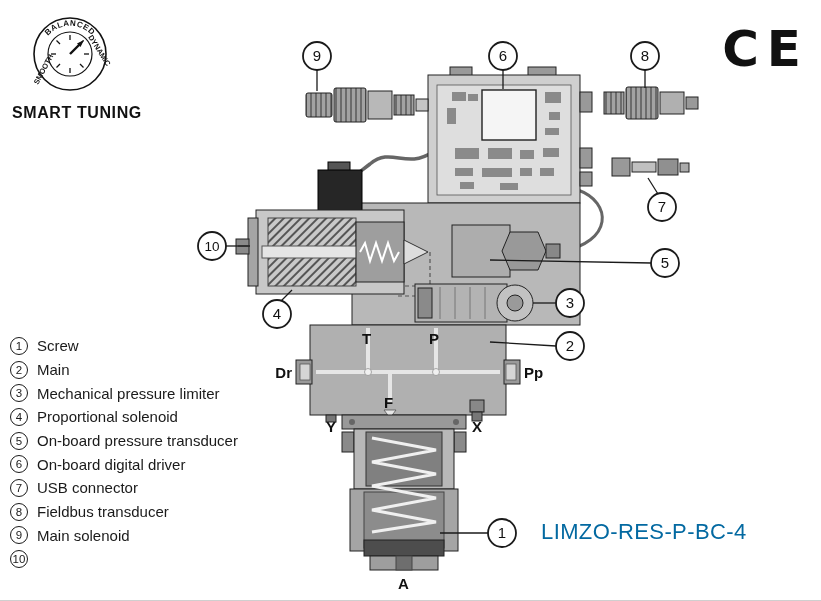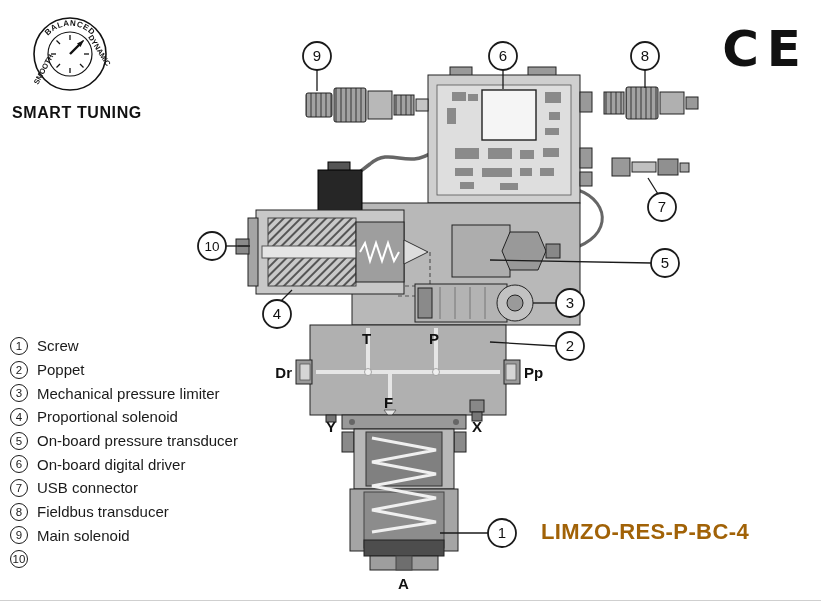--- a/index.html
+++ b/index.html
@@ -24,21 +24,21 @@
   #legend{left:10px;top:334px;width:300px;}
   .legend-row{display:flex;align-items:center;height:23.7px;}
   .legend-num{
     width:18px;height:18px;border:1.4px solid #1a1a1a;border-radius:50%;
     display:flex;align-items:center;justify-content:center;
     font-size:11.5px;flex:0 0 auto;box-sizing:border-box;background:#fff;
   }
   .legend-label{margin-left:9px;font-size:15px;white-space:nowrap;}
 
   
-  #model{left:541px;top:519px;font-size:22px;font-weight:bold;letter-spacing:.4px;color:#a16207;}
+  #model{left:541px;top:519px;font-size:22px;font-weight:normal;letter-spacing:.4px;color:#0369a1;}
 
   #diagram{left:0;top:0;}
 
   .bottom-rule{left:0;bottom:0;width:821px;height:1px;background:#cfcfcf;}
 
   svg text{font-family:"Liberation Sans", sans-serif;}
 </style>
 </head>
 <body>
 
@@ -290,21 +290,21 @@
 
 <div id="ce" class="abs">CE</div>
 
 <div id="legend" class="abs">
   <div class="legend-row">
     <span class="legend-num">1</span>
     <span class="legend-label">Screw</span>
   </div>
   <div class="legend-row">
     <span class="legend-num">2</span>
-    <span class="legend-label">Poppet</span>
+    <span class="legend-label">Main</span>
   </div>
   <div class="legend-row">
     <span class="legend-num">3</span>
     <span class="legend-label">Mechanical pressure limiter</span>
   </div>
   <div class="legend-row">
     <span class="legend-num">4</span>
     <span class="legend-label">Proportional solenoid</span>
   </div>
   <div class="legend-row">

